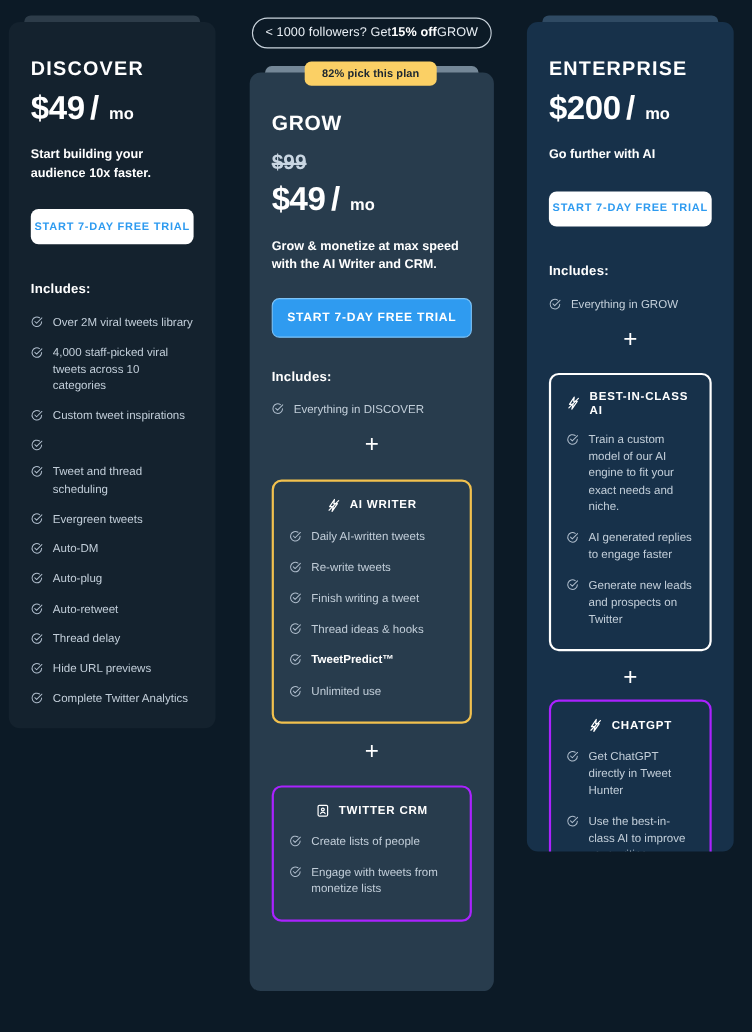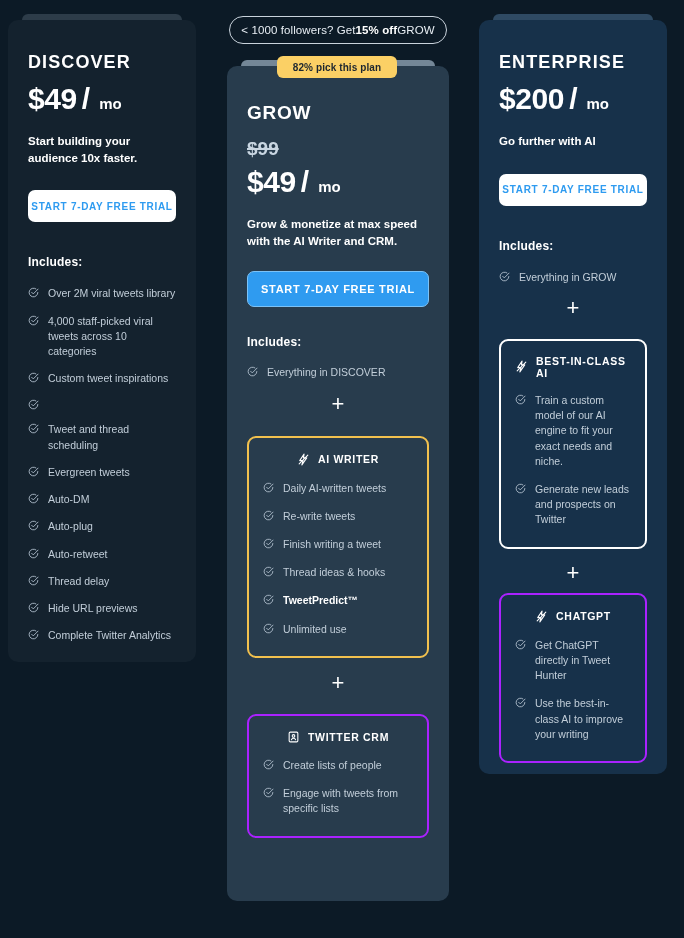--- a/index.html
+++ b/index.html
@@ -465,21 +465,21 @@
                 </span>
                 <span>Create lists of people</span>
               </li>
               <li class="feat">
                 <span class="ck">
                   <svg width="11" height="11" viewBox="0 0 24 24" fill="none" stroke="#aebccb" stroke-width="2" stroke-linecap="round" stroke-linejoin="round">
                     <path d="M21.5 12a9.5 9.5 0 1 1-4.2-7.9"></path>
                     <polyline points="8 11.5 11.5 15 22 4.5"></polyline>
                   </svg>
                 </span>
-                <span>Engage with tweets from specific lists</span>
+                <span>Engage with tweets from monetize lists</span>
               </li>
             </ul>
         </div>
       </div>
     </div>
   </div>
 
   <div class="col" id="col-enterprise">
     <div class="col-tab"></div>
     <div class="col-body">
@@ -533,20 +533,29 @@
                 </span>
                 <span>Train a custom model of our AI engine to fit your exact needs and niche.</span>
               </li>
               <li class="feat">
                 <span class="ck">
                   <svg width="11" height="11" viewBox="0 0 24 24" fill="none" stroke="#aebccb" stroke-width="2" stroke-linecap="round" stroke-linejoin="round">
                     <path d="M21.5 12a9.5 9.5 0 1 1-4.2-7.9"></path>
                     <polyline points="8 11.5 11.5 15 22 4.5"></polyline>
                   </svg>
                 </span>
+                <span>AI generated replies to engage faster</span>
+              </li>
+              <li class="feat">
+                <span class="ck">
+                  <svg width="11" height="11" viewBox="0 0 24 24" fill="none" stroke="#aebccb" stroke-width="2" stroke-linecap="round" stroke-linejoin="round">
+                    <path d="M21.5 12a9.5 9.5 0 1 1-4.2-7.9"></path>
+                    <polyline points="8 11.5 11.5 15 22 4.5"></polyline>
+                  </svg>
+                </span>
                 <span>Generate new leads and prospects on Twitter</span>
               </li>
             </ul>
         </div>
 
         <div class="plus" style="margin-top:13px;">+</div>
 
         <div class="fcard fcard-purple" style="margin-top:9px;">
           <div class="fcard-head">
             <span>

